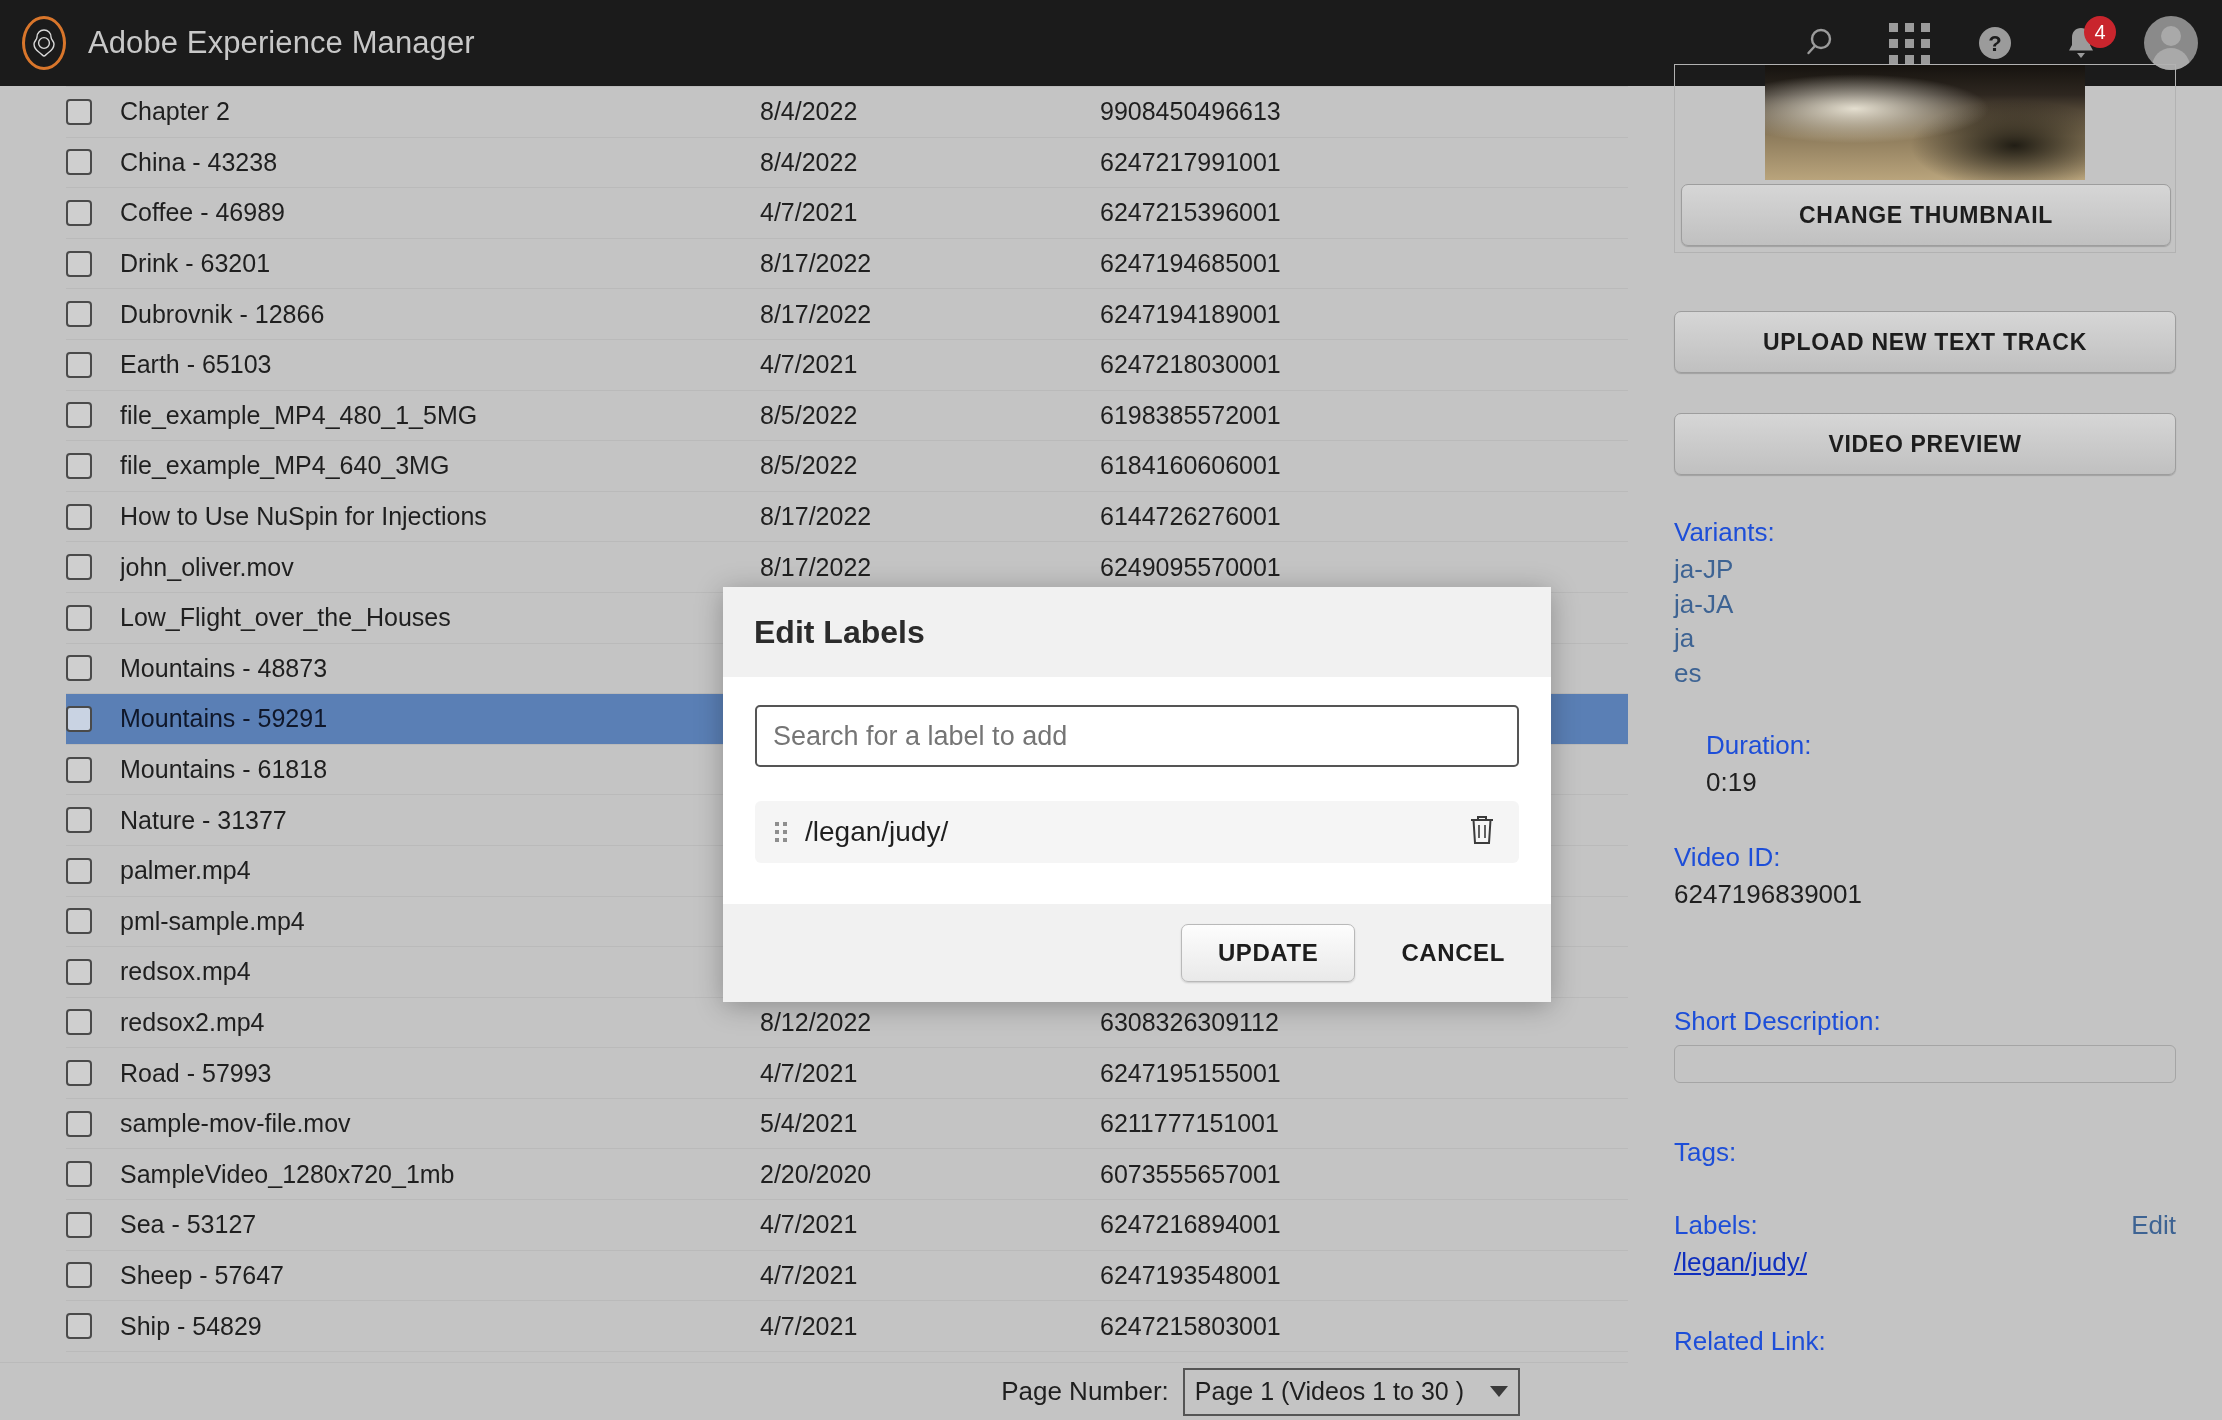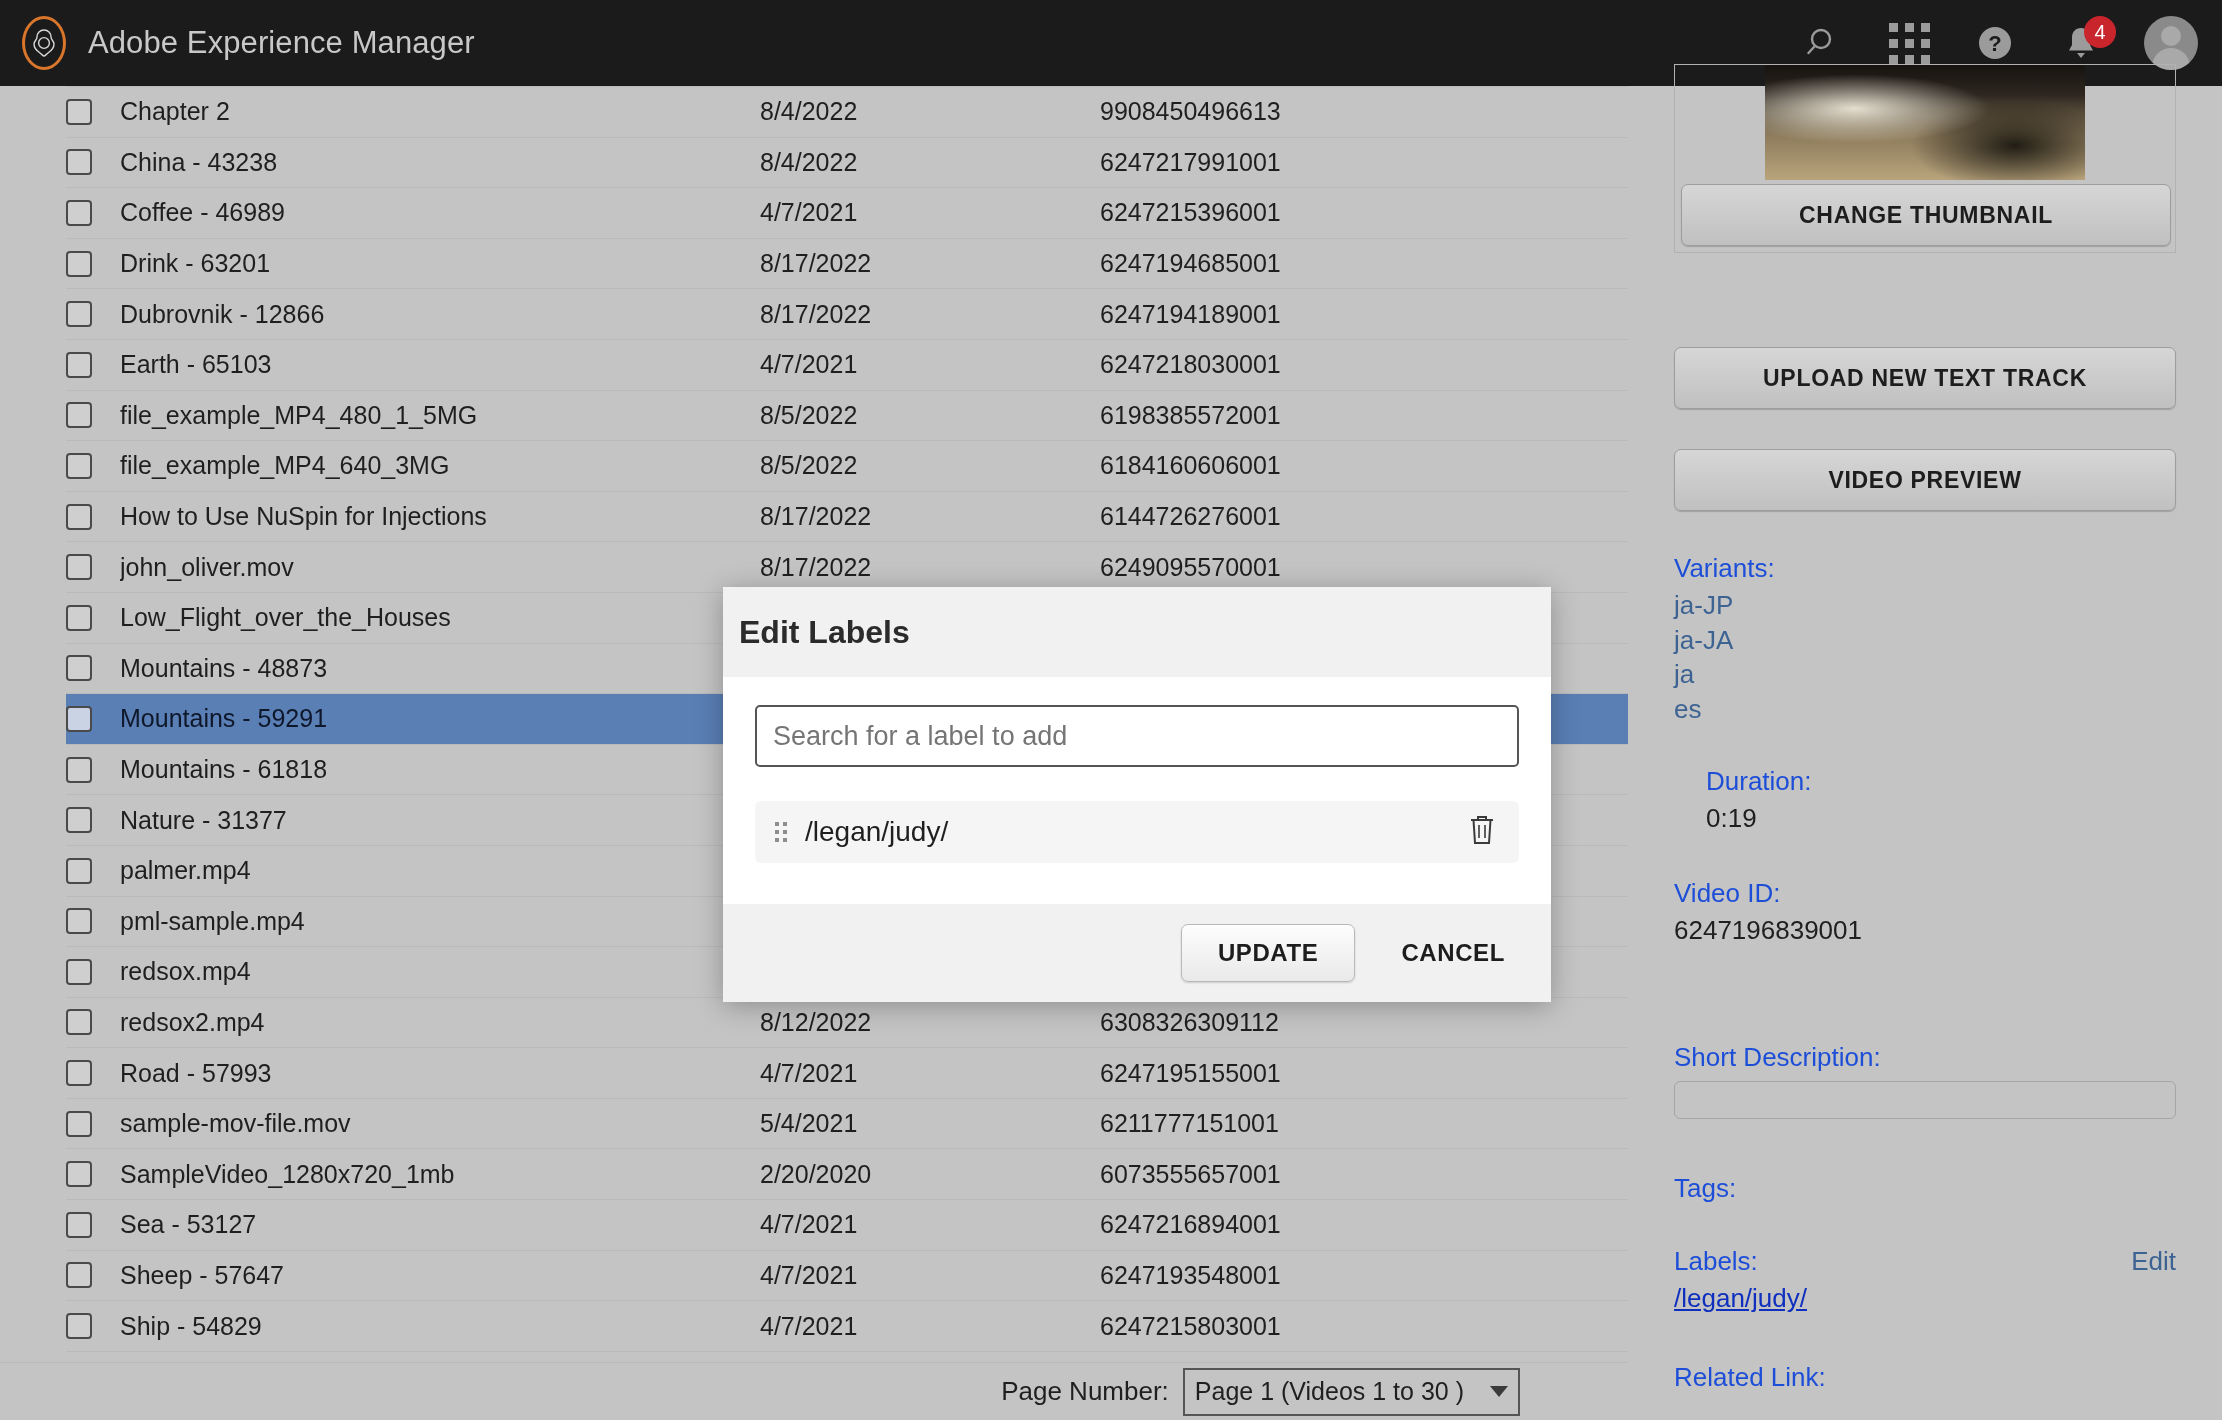--- a/index.html
+++ b/index.html
@@ -125,21 +125,21 @@
   .panel-btn {
     display: flex; align-items: center; justify-content: center;
     height: 62px;
     border: 1px solid #9d9d9d; border-radius: 7px;
     background: linear-gradient(180deg,#d6d6d6 0%, #c0c0c0 100%);
     font-size: 23px; font-weight: bold; color: #1d1d1d;
     letter-spacing: .7px; cursor: pointer;
     box-shadow: 0 1px 1px rgba(0,0,0,.18);
   }
   #change-thumb-btn { margin: 4px 4px 6px 6px; }
-  #upload-track-btn { margin-top: 94px; }
+  #upload-track-btn { margin-top: 58px; }
   #video-preview-btn { margin-top: 40px; }
 
   .field-label { font-size: 26px; color: #1d4ed8; }
   .field-value { font-size: 26px; color: #1f1f1f; }
   .variant-link { font-size: 26px; color: #3d6393; cursor: pointer; line-height: 1.02; }
   #variants-block { margin-top: 42px; }
   #variants-block .variant-link { margin-top: 8px; }
   #duration-block { margin-top: 44px; margin-left: 32px; }
   #duration-block .field-value { margin-top: 6px; }
   #videoid-block { margin-top: 44px; }
@@ -162,21 +162,21 @@
     position: absolute;
     left: 723px; top: 587px;
     width: 828px; height: 415px;
     background: #fff;
     box-shadow: 0 4px 26px rgba(0,0,0,.28);
     display: flex; flex-direction: column;
   }
   #modal-header {
     height: 90px; background: #f1f1f1;
     display: flex; align-items: center;
-    padding-left: 16px;
+    padding-left: 31px;
   }
   #modal-title { font-size: 32px; font-weight: bold; color: #2b2b2b; }
   #modal-body { flex: 1; background: #fff; padding: 28px 32px 0 32px; }
   #label-search {
     width: 100%; height: 62px;
     border: 2px solid #555; border-radius: 5px;
     font-size: 27px; color: #1f1f1f;
     padding: 0 16px;
     background: #fff;
     font-family: "Liberation Sans", sans-serif;

